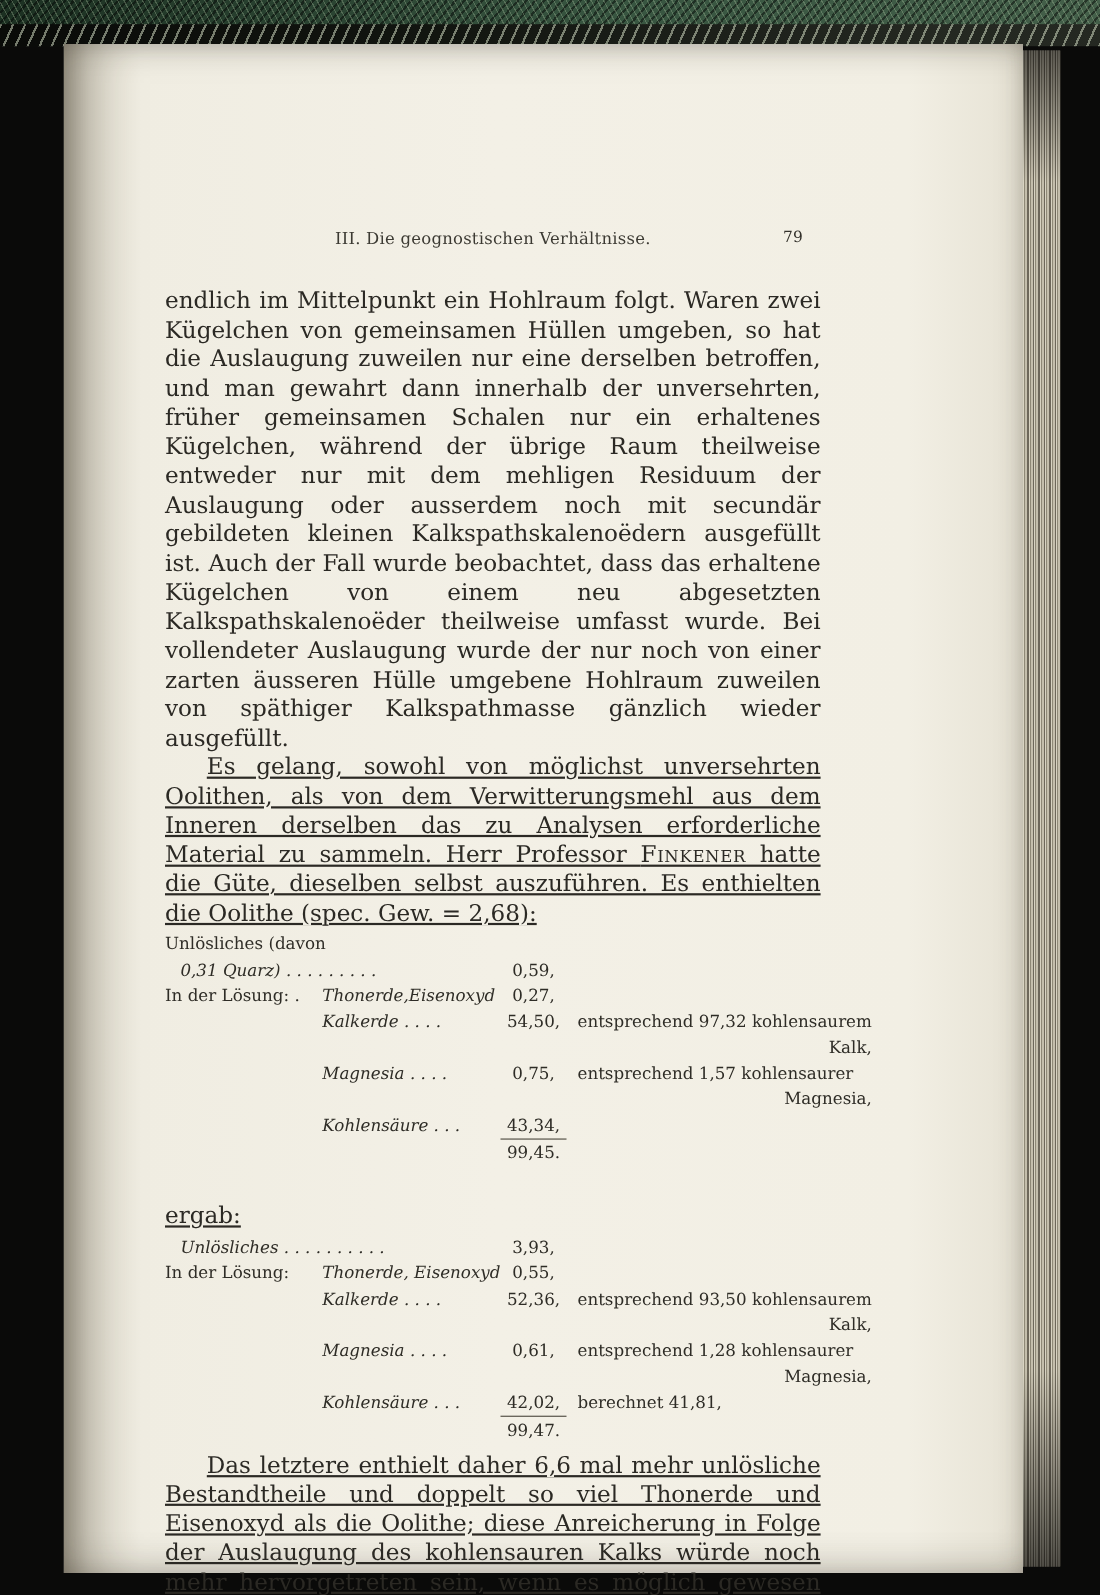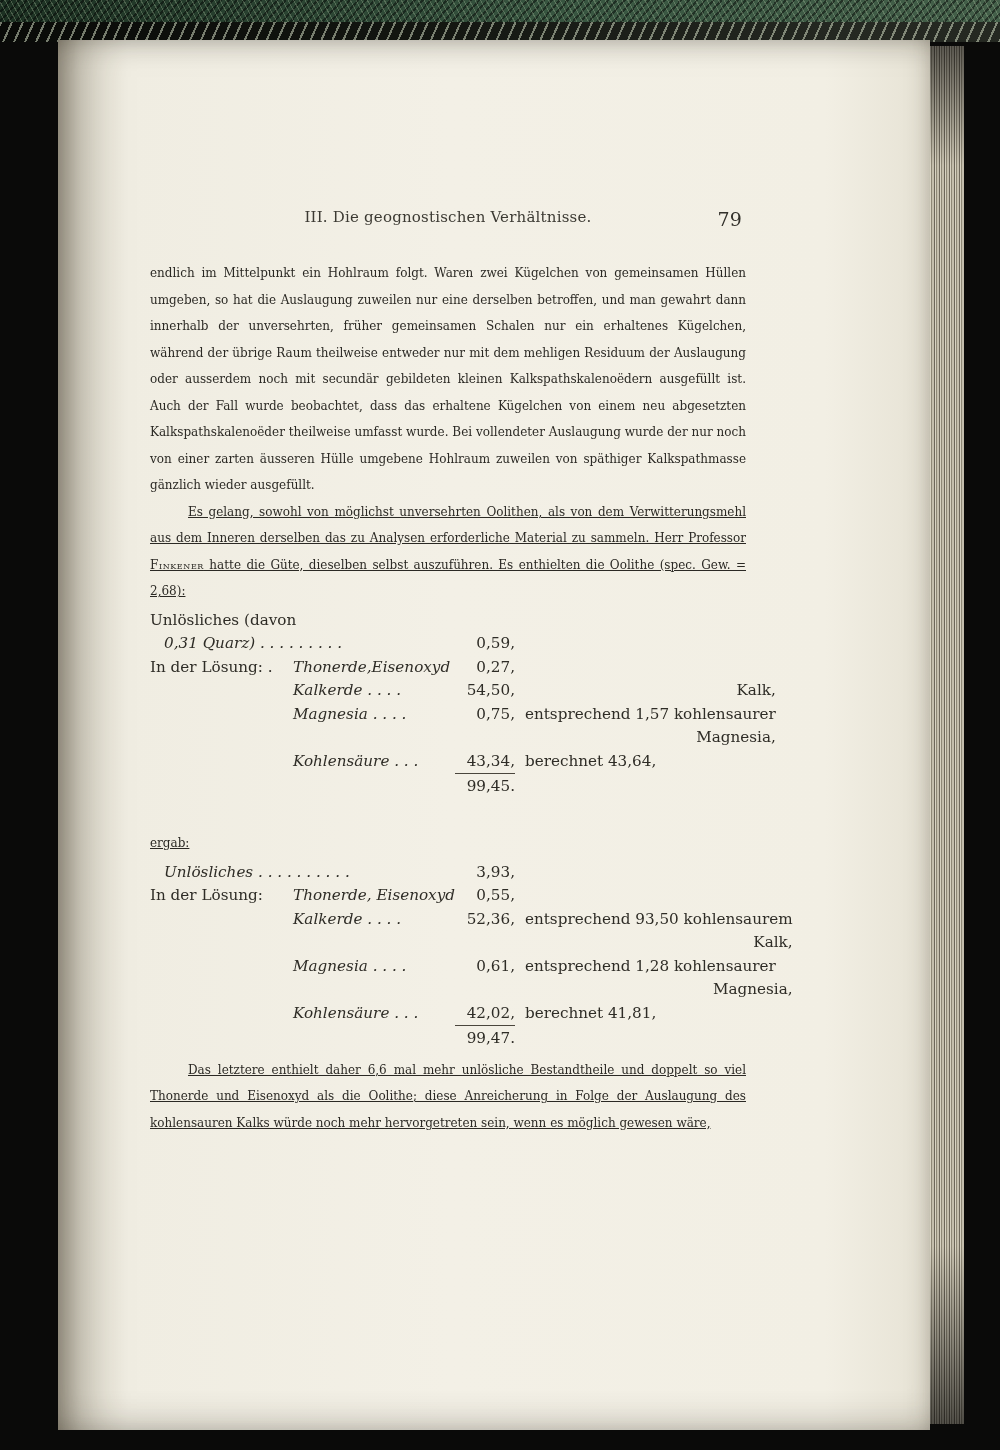--- a/index.html
+++ b/index.html
@@ -44,43 +44,43 @@
   
   .text-col{
     position:absolute;left:92px;top:168px;width:596px;
     color:#2b2924;
   }
   .running-head{
     position:relative;height:20px;font-size:15px;color:#3c3a33;
     text-align:center;letter-spacing:.2px;
   }
   .running-head .page-num{
-    position:absolute;right:4px;top:0;font-size:19px;color:#33312b;
+    position:absolute;right:16px;top:0;font-size:14px;color:#33312b;
   }
   .body-text{
-    margin:0;font-size:12px;line-height:26.5px;text-align:justify;
+    margin:0;font-size:21px;line-height:26.5px;text-align:justify;
     text-justify:inter-word;
   }
   .p1{margin-top:32px;}
   .indent{text-indent:38px;text-decoration:underline;}
   .smallcaps{font-variant:small-caps;letter-spacing:.6px;}
   .p3{margin:5px 0 3px;}
   .p4{margin-top:6px;}
   
   .analysis{
     display:grid;
     grid-template-columns:143px 162px 60px 1fr;
     font-size:15.2px;line-height:23.5px;
     margin:4px 0 4px;color:#2e2c26;
   }
   .analysis .c15{grid-column:1 / 5;}
   .analysis .c13{grid-column:1 / 3;padding-left:14px;font-style:italic;}
   .analysis .c1{grid-column:1;}
   .analysis .c2{grid-column:2;font-style:italic;}
-  .analysis .c3{grid-column:3;text-align:right;white-space:nowrap;}
+  .analysis .c3{grid-column:3;text-align:center;white-space:nowrap;}
   .analysis .c4{grid-column:4;padding-left:10px;white-space:nowrap;}
   .analysis .cont{text-align:right;white-space:normal;}
   .analysis .ruled{border-bottom:1.5px solid #4a463c;}
   .analysis .sum{padding-top:1px;}
 </style>
 </head>
 <body>
 
 <div class="scene">
 
@@ -104,32 +104,32 @@
 
         <span class="c13">0,31 Quarz)  .  .  .  .  .  .  .  .  .</span>
         <span class="c3">0,59,</span>
 
         <span class="c1">In der Lösung: .</span>
         <span class="c2">Thonerde,Eisenoxyd</span>
         <span class="c3">0,27,</span>
 
         <span class="c2">Kalkerde  .  .  .  .</span>
         <span class="c3">54,50,</span>
+        <span class="c4">entsprechend 97,32 kohlensaurem</span>
 
         <span class="c4 cont">Kalk,</span>
 
         <span class="c2">Magnesia  .  .  .  .</span>
         <span class="c3">0,75,</span>
         <span class="c4">entsprechend  1,57  kohlensaurer</span>
 
         <span class="c4 cont">Magnesia,</span>
 
         <span class="c2">Kohlensäure  .  .  .</span>
         <span class="c3 ruled">43,34,</span>
-        <span class="c4">berechnet 43,64,</span>
 
         <span class="c3 sum">99,45.</span>
       </div>
 
       <p class="body-text indent p3"><br><span>ergab:</span></p>
 
       <div class="analysis">
         <span class="c13">Unlösliches  .  .  .  .  .  .  .  .  .  .</span>
         <span class="c3">3,93,</span>
 

